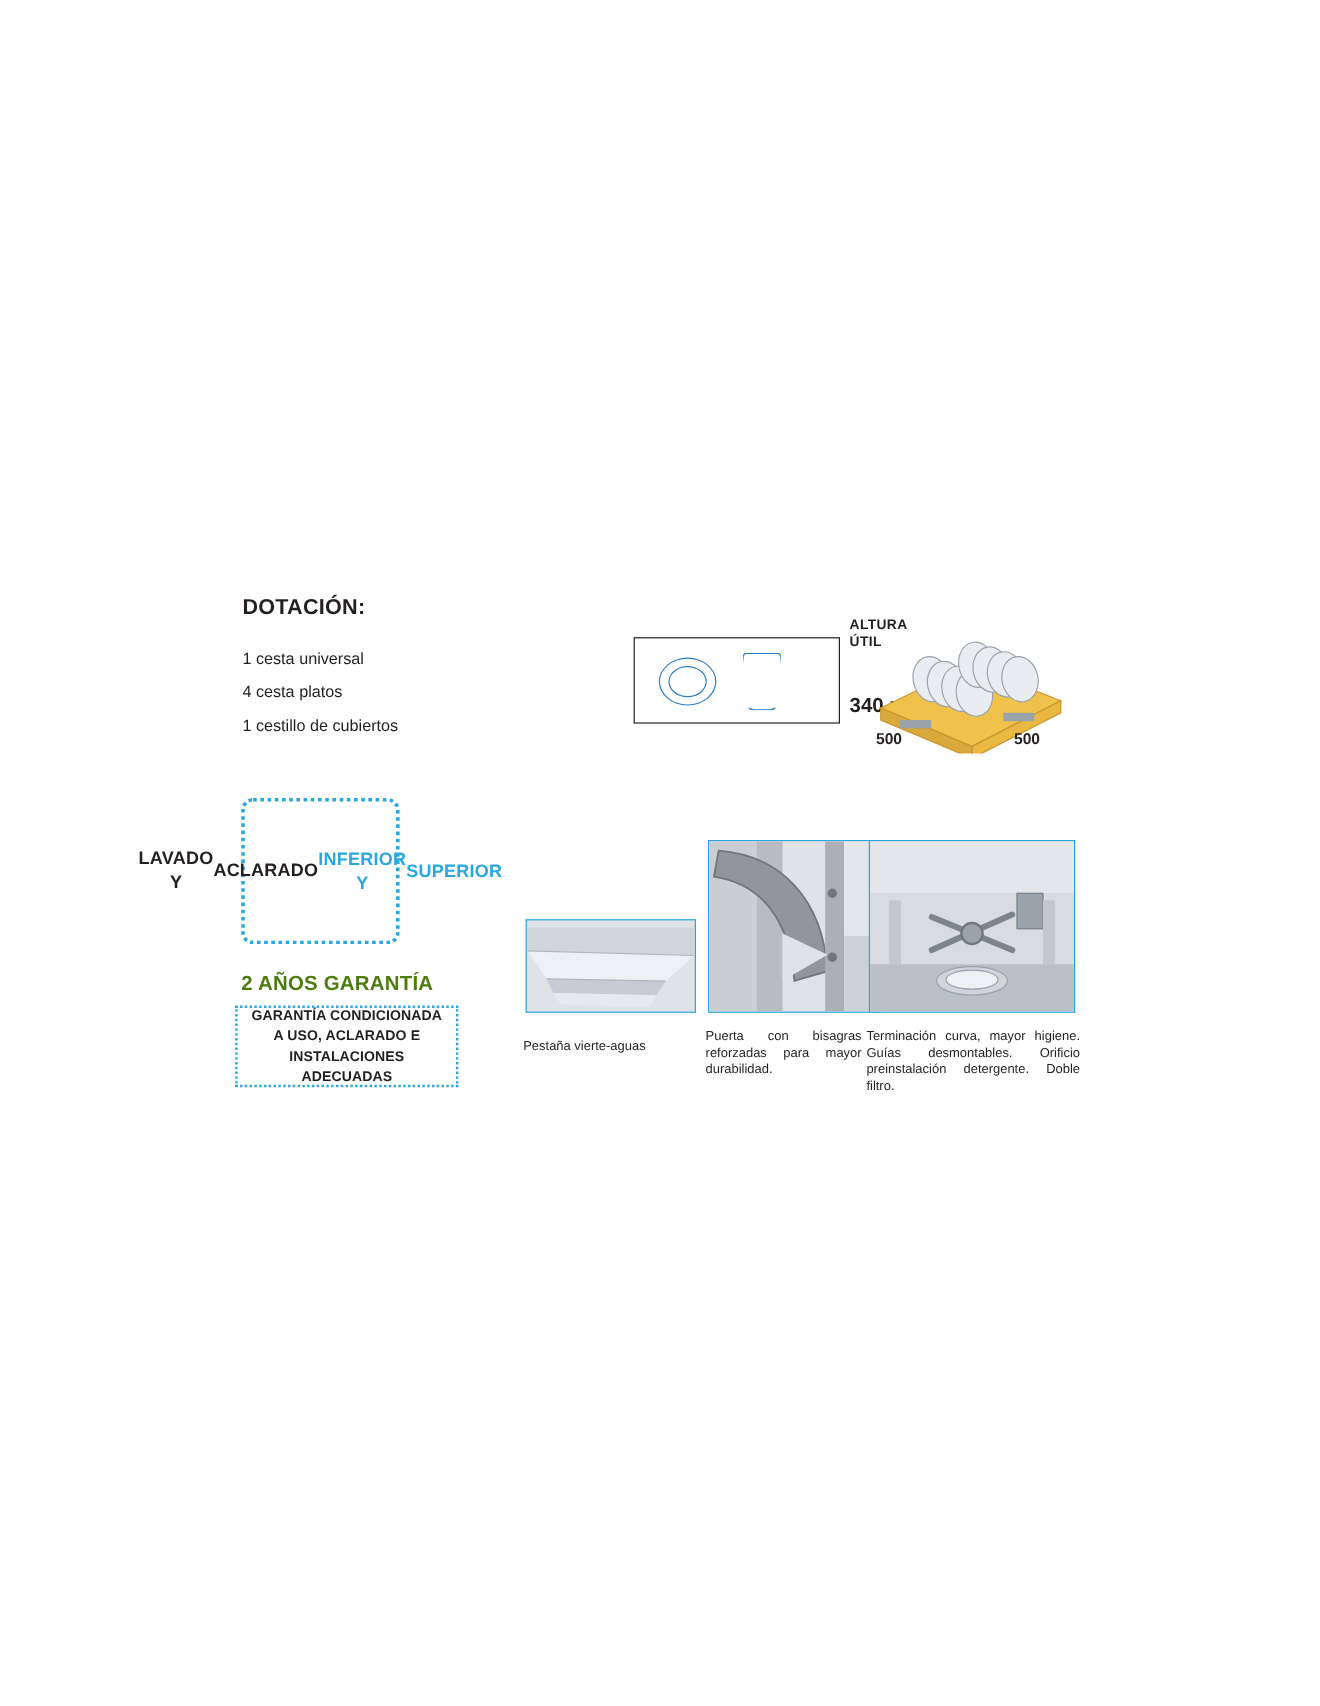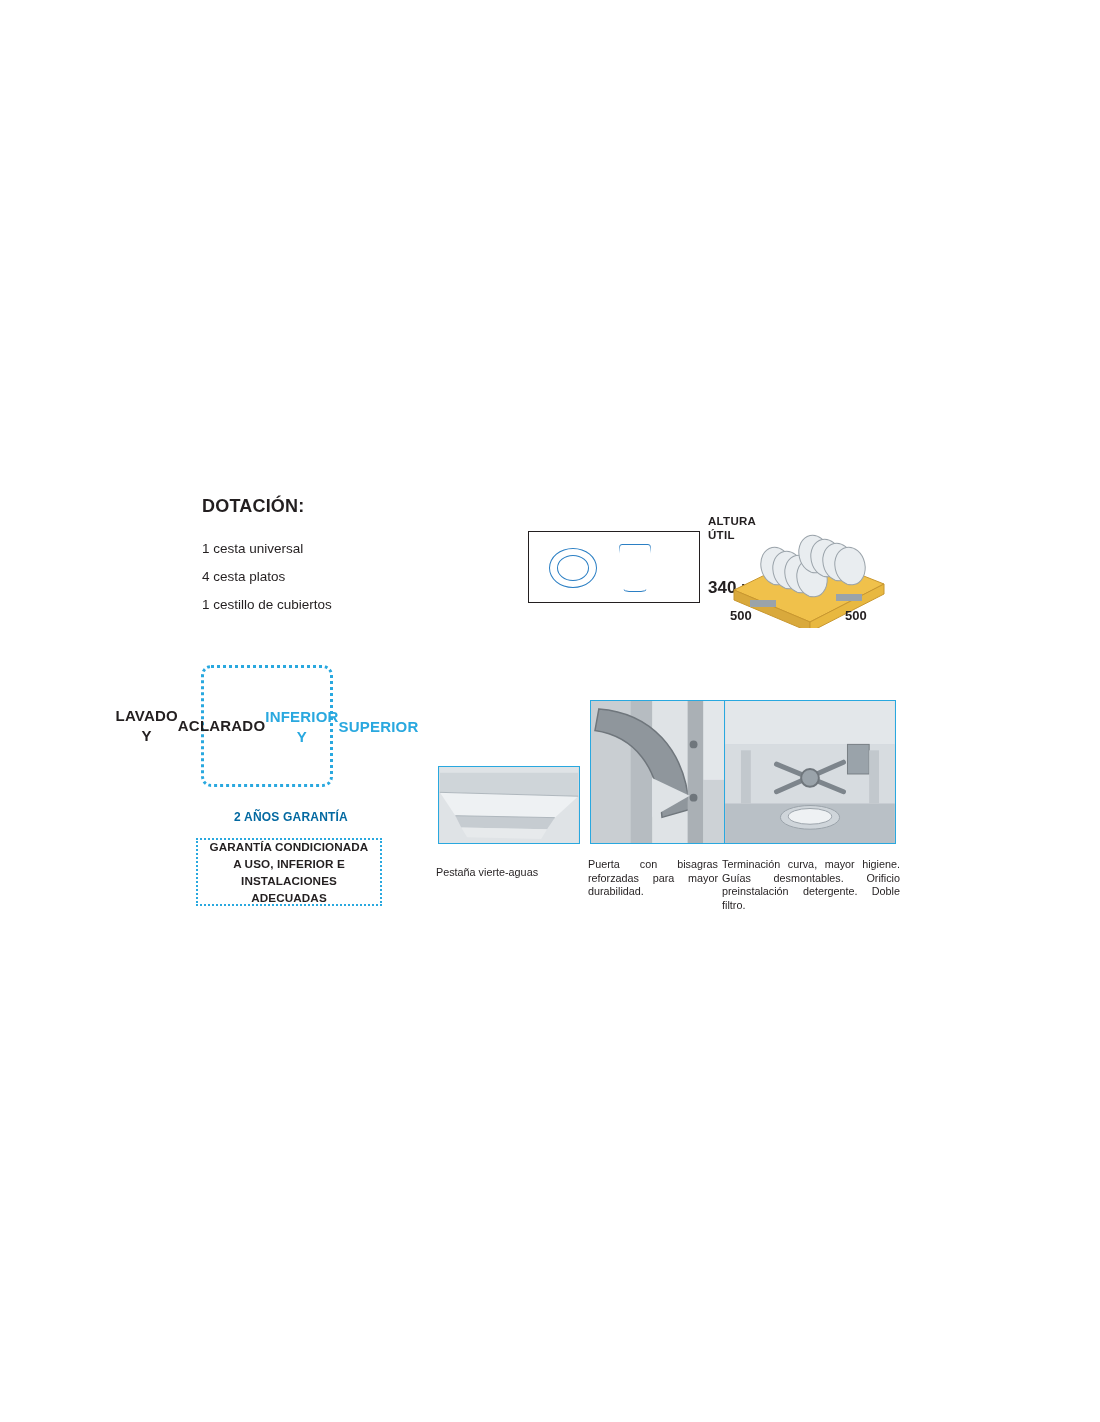--- a/index.html
+++ b/index.html
@@ -56,22 +56,22 @@
     position:absolute;left:201px;top:665px;width:132px;height:122px;
     border:3px dotted #29a8df;border-radius:10px;
     display:flex;align-items:center;justify-content:center;
     text-align:center;box-sizing:border-box;
   }
   .lavado .l1{font-size:15px;font-weight:bold;color:#231f20;line-height:20px;letter-spacing:.2px;}
   .lavado .l2{font-size:15px;font-weight:bold;color:#29a8df;line-height:20px;letter-spacing:.2px;margin-top:2px;}
 
   
   .garantia-title{
-    position:absolute;left:201px;top:810px;width:180px;text-align:center;
-    font-size:12px;font-weight:bold;color:#0369a1;letter-spacing:.2px;
+    position:absolute;left:201px;top:810px;width:180px;
+    font-size:17px;font-weight:bold;color:#4d7c0f;letter-spacing:.2px;
   }
   .garantia-box{
     position:absolute;left:196px;top:838px;width:186px;height:68px;
     border:2px dotted #29a8df;
     display:flex;align-items:center;justify-content:center;
     box-sizing:border-box;padding:4px 6px;
   }
   .garantia-box p{
     margin:2px;text-align:center;font-size:11.7px;font-weight:bold;color:#231f20;line-height:17px;letter-spacing:.1px;
   }
@@ -143,21 +143,21 @@
     <div class="l1">LAVADO Y</div>
     <div class="l1">ACLARADO</div>
     <div class="l2">INFERIOR Y</div>
     <div class="l2">SUPERIOR</div>
   </div>
 
   <div class="garantia-title">2 AÑOS GARANTÍA</div>
   <div class="garantia-box">
     <p>
       <span>GARANTÍA CONDICIONADA</span><br>
-      <span>A USO, INFERIOR E</span><br>
+      <span>A USO, ACLARADO E</span><br>
       <span>INSTALACIONES ADECUADAS</span>
     </p>
   </div>
 
   <div class="photo" id="photo1">
     <svg viewBox="0 0 142 78" xmlns="http://www.w3.org/2000/svg">
       <rect width="142" height="78" fill="#dfe3e6"></rect>
       <polygon points="0,6 142,6 142,30 0,26" fill="#cfd5d9"></polygon>
       <polygon points="0,26 142,30 118,52 16,50" fill="#eef1f3"></polygon>
       <polygon points="16,50 118,52 110,64 22,62" fill="#c6ccd1"></polygon>

